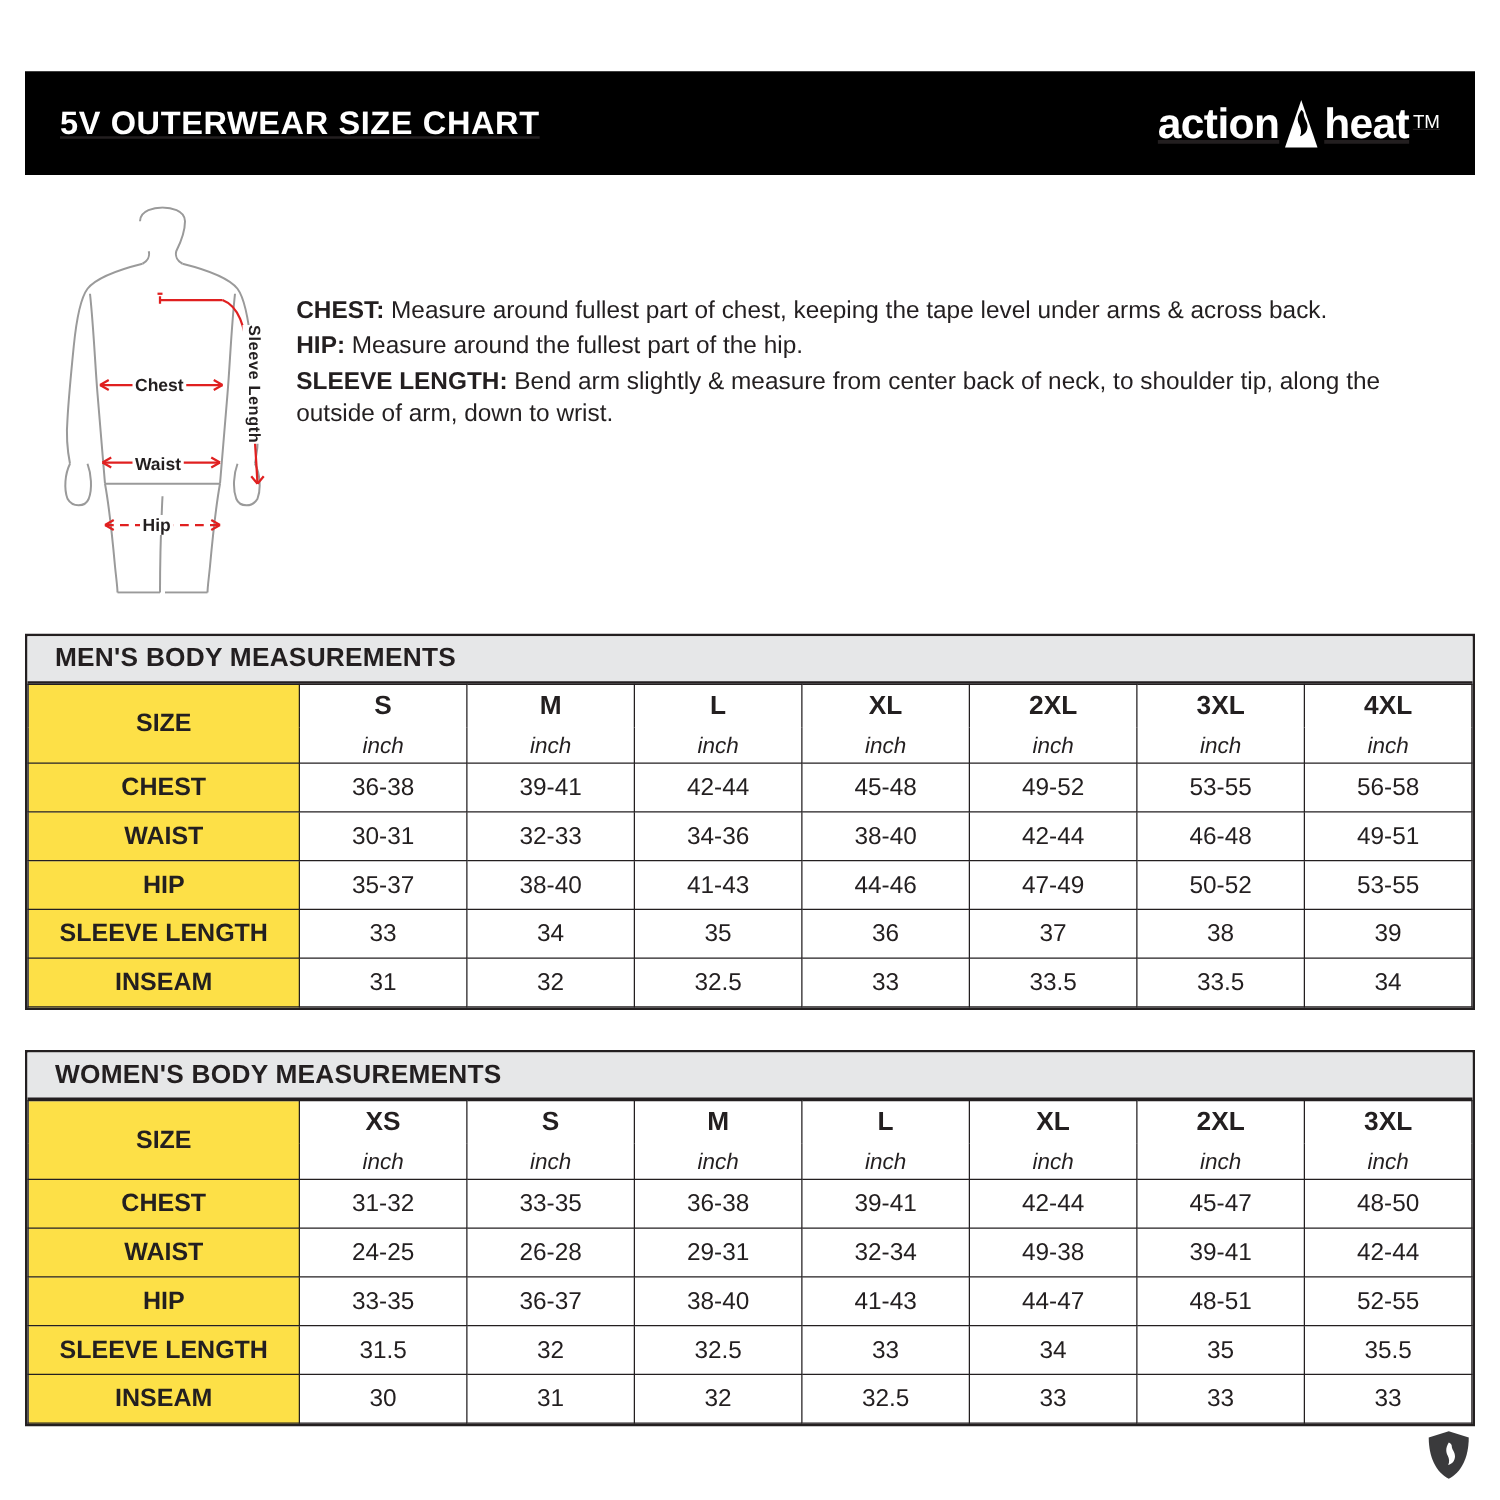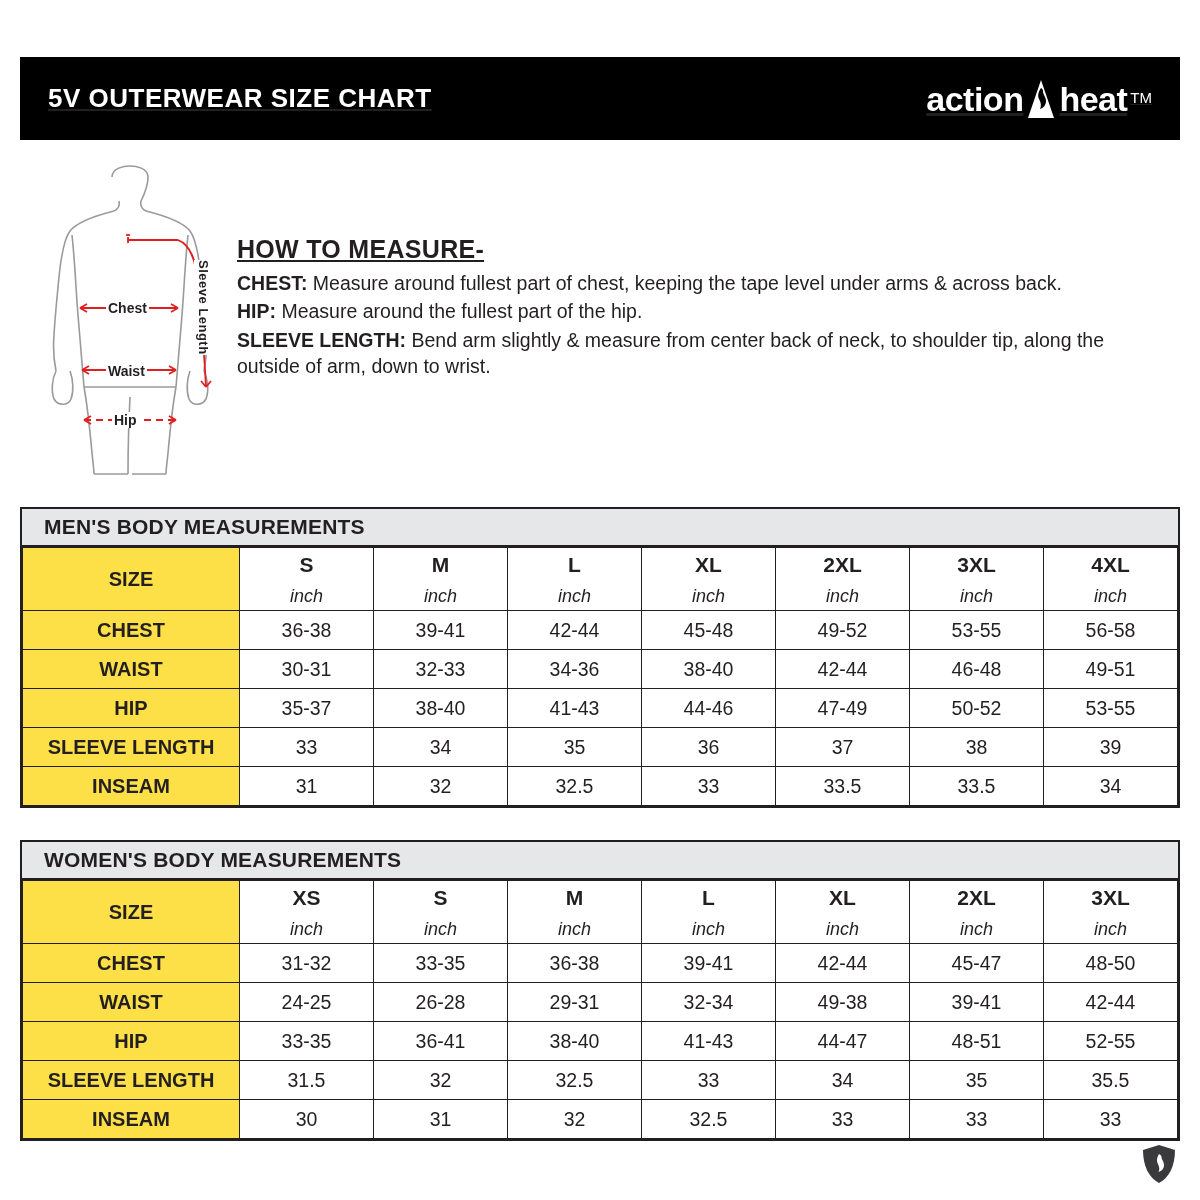--- a/index.html
+++ b/index.html
@@ -241,21 +241,20 @@
       <path d="M98 70 L102 70"></path>
     </g>
   </svg>
   <span class="fig-label fig-label-chest">Chest</span>
   <span class="fig-label fig-label-waist">Waist</span>
   <span class="fig-label fig-label-hip">Hip</span>
   <span class="fig-label fig-label-sleeve">Sleeve Length</span>
 </div>
 
 <div class="howto">
-  <h2>HOW TO MEASURE-</h2>
   <p>
     <b>CHEST:</b><span> Measure around fullest part of chest, keeping the tape level under arms &amp; across back.</span>
   </p>
   <p>
     <b>HIP:</b><span> Measure around the fullest part of the hip.</span>
   </p>
   <p>
     <b>SLEEVE LENGTH:</b><span> Bend arm slightly &amp; measure from center back of neck, to shoulder tip, along the outside of arm, down to wrist.</span>
   </p>
 </div>
@@ -376,21 +375,21 @@
           <td class="value">26-28</td>
           <td class="value">29-31</td>
           <td class="value">32-34</td>
           <td class="value">49-38</td>
           <td class="value">39-41</td>
           <td class="value">42-44</td>
         </tr>
         <tr>
           <td class="row-head">HIP</td>
           <td class="value">33-35</td>
-          <td class="value">36-41</td>
+          <td class="value">36-37</td>
           <td class="value">38-40</td>
           <td class="value">41-43</td>
           <td class="value">44-47</td>
           <td class="value">48-51</td>
           <td class="value">52-55</td>
         </tr>
         <tr>
           <td class="row-head">SLEEVE LENGTH</td>
           <td class="value">31.5</td>
           <td class="value">32</td>

